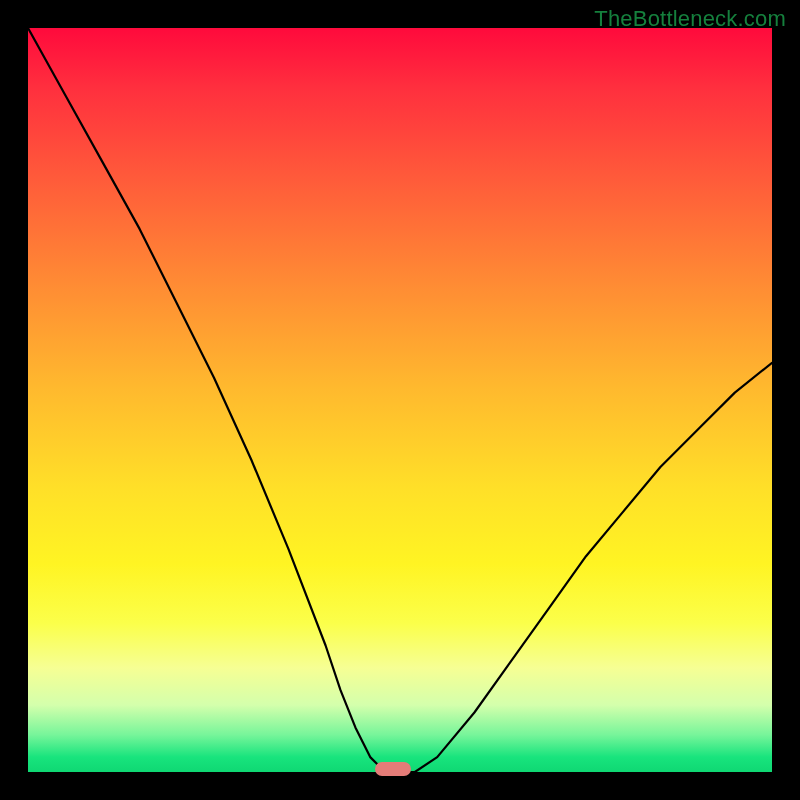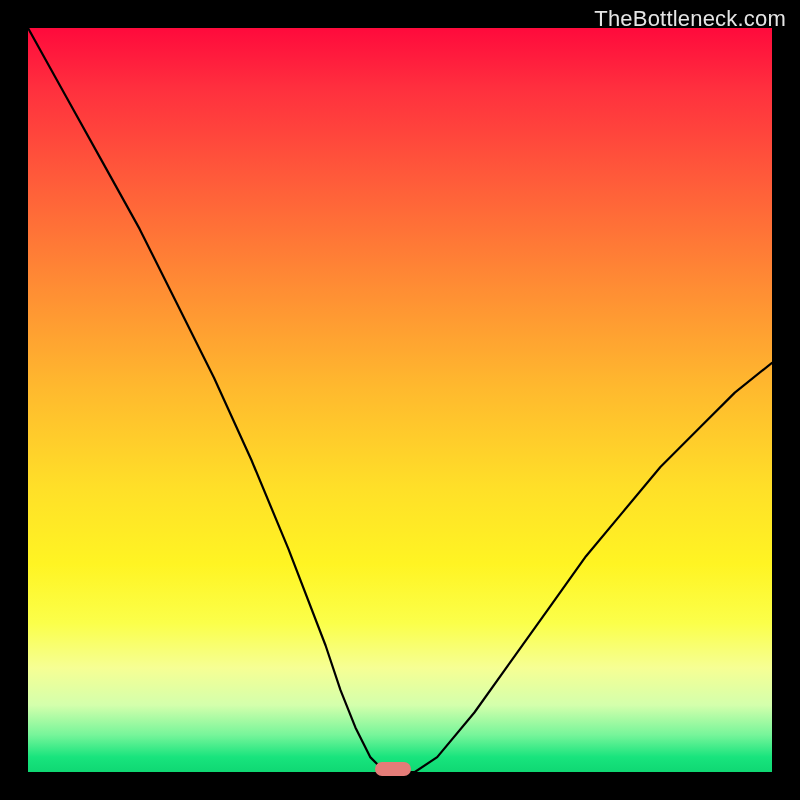--- a/index.html
+++ b/index.html
@@ -14,21 +14,21 @@
   .frame {
     position: relative;
     width: 800px;
     height: 800px;
     background: #000;
   }
   .watermark {
     position: absolute;
     top: 6px;
     right: 14px;
-    color: #e5e5e5;
+    color: #15803d;
     font-size: 22px;
     letter-spacing: 0.2px;
     font-weight: 400;
     z-index: 10;
   }
   .plot {
     position: absolute;
     left: 28px;
     top: 28px;
     width: 744px;

